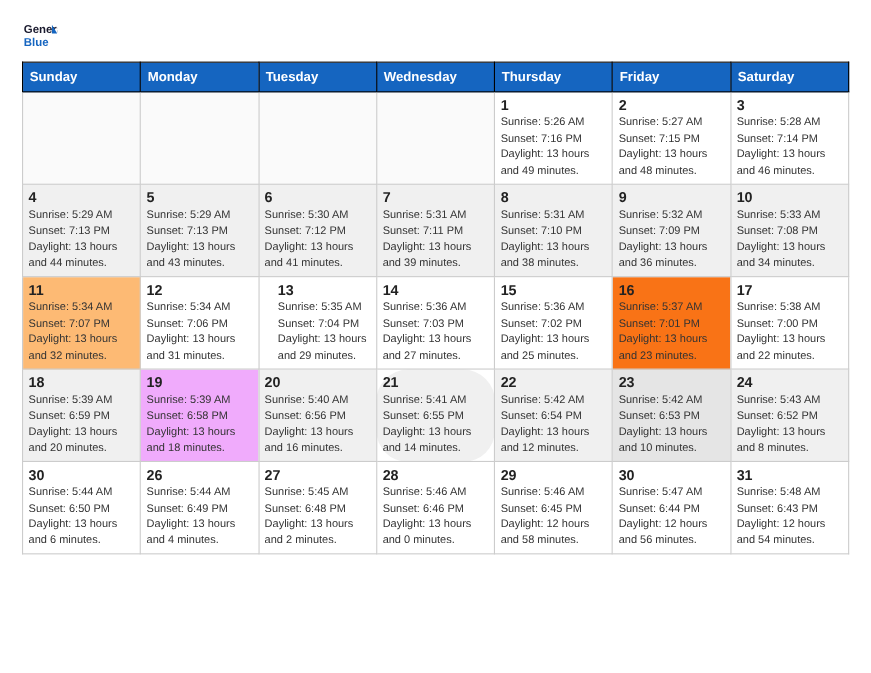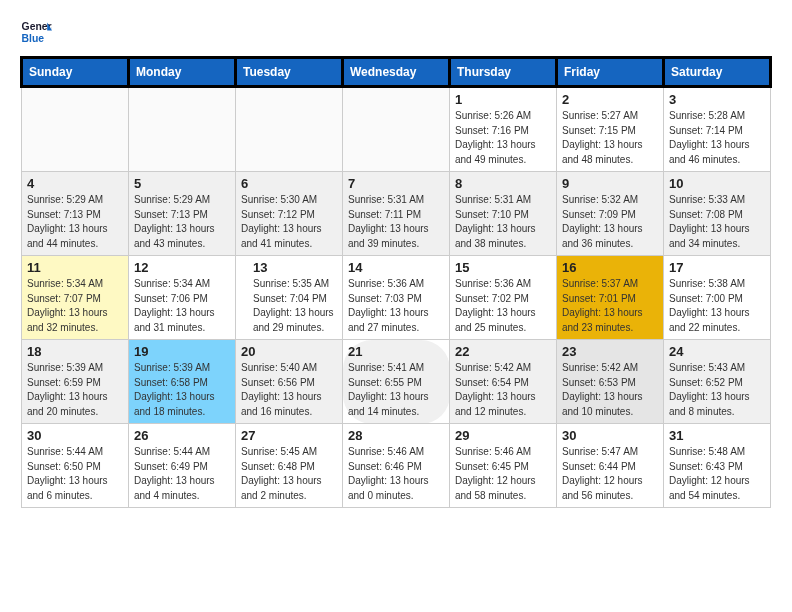--- a/index.html
+++ b/index.html
@@ -43,21 +43,21 @@
       border-collapse: collapse;
       font-size: 10.5px;
     }
     .calendar th {
       background: #1565c0;
       color: #fff;
       text-align: left;
       padding: 6px 6px;
       font-size: 12px;
       font-weight: 600;
-      border: 3px solid #000000;
+      border: 1px solid #000000;
     }
     .calendar td {
       border: 1px solid #ccc;
       vertical-align: top;
       padding: 4px 5px;
       width: calc(100% / 7);
       height: 80px;
     }
     .calendar td.empty {
       background: #f9f9f9;
@@ -153,55 +153,55 @@
         <td style="background: rgb(240, 240, 240);">
           <div class="day-num">9</div>
           <div class="day-info">Sunrise: 5:32 AM<br>Sunset: 7:09 PM<br>Daylight: 13 hours<br>and 36 minutes.</div>
         </td>
         <td style="background: rgb(240, 240, 240);">
           <div class="day-num">10</div>
           <div class="day-info">Sunrise: 5:33 AM<br>Sunset: 7:08 PM<br>Daylight: 13 hours<br>and 34 minutes.</div>
         </td>
       </tr>
       <tr>
-        <td style="background: #fef9c3;">
+        <td style="background: #fdba74;">
           <div class="day-num">11</div>
           <div class="day-info">Sunrise: 5:34 AM<br>Sunset: 7:07 PM<br>Daylight: 13 hours<br>and 32 minutes.</div>
         </td>
         <td style="background: rgb(255, 255, 255); margin-top: 12px;">
           <div class="day-num">12</div>
           <div class="day-info">Sunrise: 5:34 AM<br>Sunset: 7:06 PM<br>Daylight: 13 hours<br>and 31 minutes.</div>
         </td>
         <td style="background: rgb(255, 255, 255); padding-left: 17px;">
           <div class="day-num">13</div>
           <div class="day-info">Sunrise: 5:35 AM<br>Sunset: 7:04 PM<br>Daylight: 13 hours<br>and 29 minutes.</div>
         </td>
         <td style="background: rgb(255, 255, 255); margin-left: 18px;">
           <div class="day-num">14</div>
           <div class="day-info">Sunrise: 5:36 AM<br>Sunset: 7:03 PM<br>Daylight: 13 hours<br>and 27 minutes.</div>
         </td>
         <td style="background: rgb(255, 255, 255);">
           <div class="day-num">15</div>
           <div class="day-info">Sunrise: 5:36 AM<br>Sunset: 7:02 PM<br>Daylight: 13 hours<br>and 25 minutes.</div>
         </td>
-        <td style="background: #eab308;">
+        <td style="background: #f97316;">
           <div class="day-num">16</div>
           <div class="day-info">Sunrise: 5:37 AM<br>Sunset: 7:01 PM<br>Daylight: 13 hours<br>and 23 minutes.</div>
         </td>
         <td style="background: rgb(255, 255, 255); margin-top: 21px;">
           <div class="day-num">17</div>
           <div class="day-info">Sunrise: 5:38 AM<br>Sunset: 7:00 PM<br>Daylight: 13 hours<br>and 22 minutes.</div>
         </td>
       </tr>
       <tr>
         <td style="background: rgb(240, 240, 240);">
           <div class="day-num">18</div>
           <div class="day-info">Sunrise: 5:39 AM<br>Sunset: 6:59 PM<br>Daylight: 13 hours<br>and 20 minutes.</div>
         </td>
-        <td style="background: #7dd3fc;">
+        <td style="background: #f0abfc;">
           <div class="day-num">19</div>
           <div class="day-info">Sunrise: 5:39 AM<br>Sunset: 6:58 PM<br>Daylight: 13 hours<br>and 18 minutes.</div>
         </td>
         <td style="background: rgb(240, 240, 240);">
           <div class="day-num">20</div>
           <div class="day-info">Sunrise: 5:40 AM<br>Sunset: 6:56 PM<br>Daylight: 13 hours<br>and 16 minutes.</div>
         </td>
         <td style="background: rgb(240, 240, 240); border-radius: 29px;">
           <div class="day-num">21</div>
           <div class="day-info">Sunrise: 5:41 AM<br>Sunset: 6:55 PM<br>Daylight: 13 hours<br>and 14 minutes.</div>

